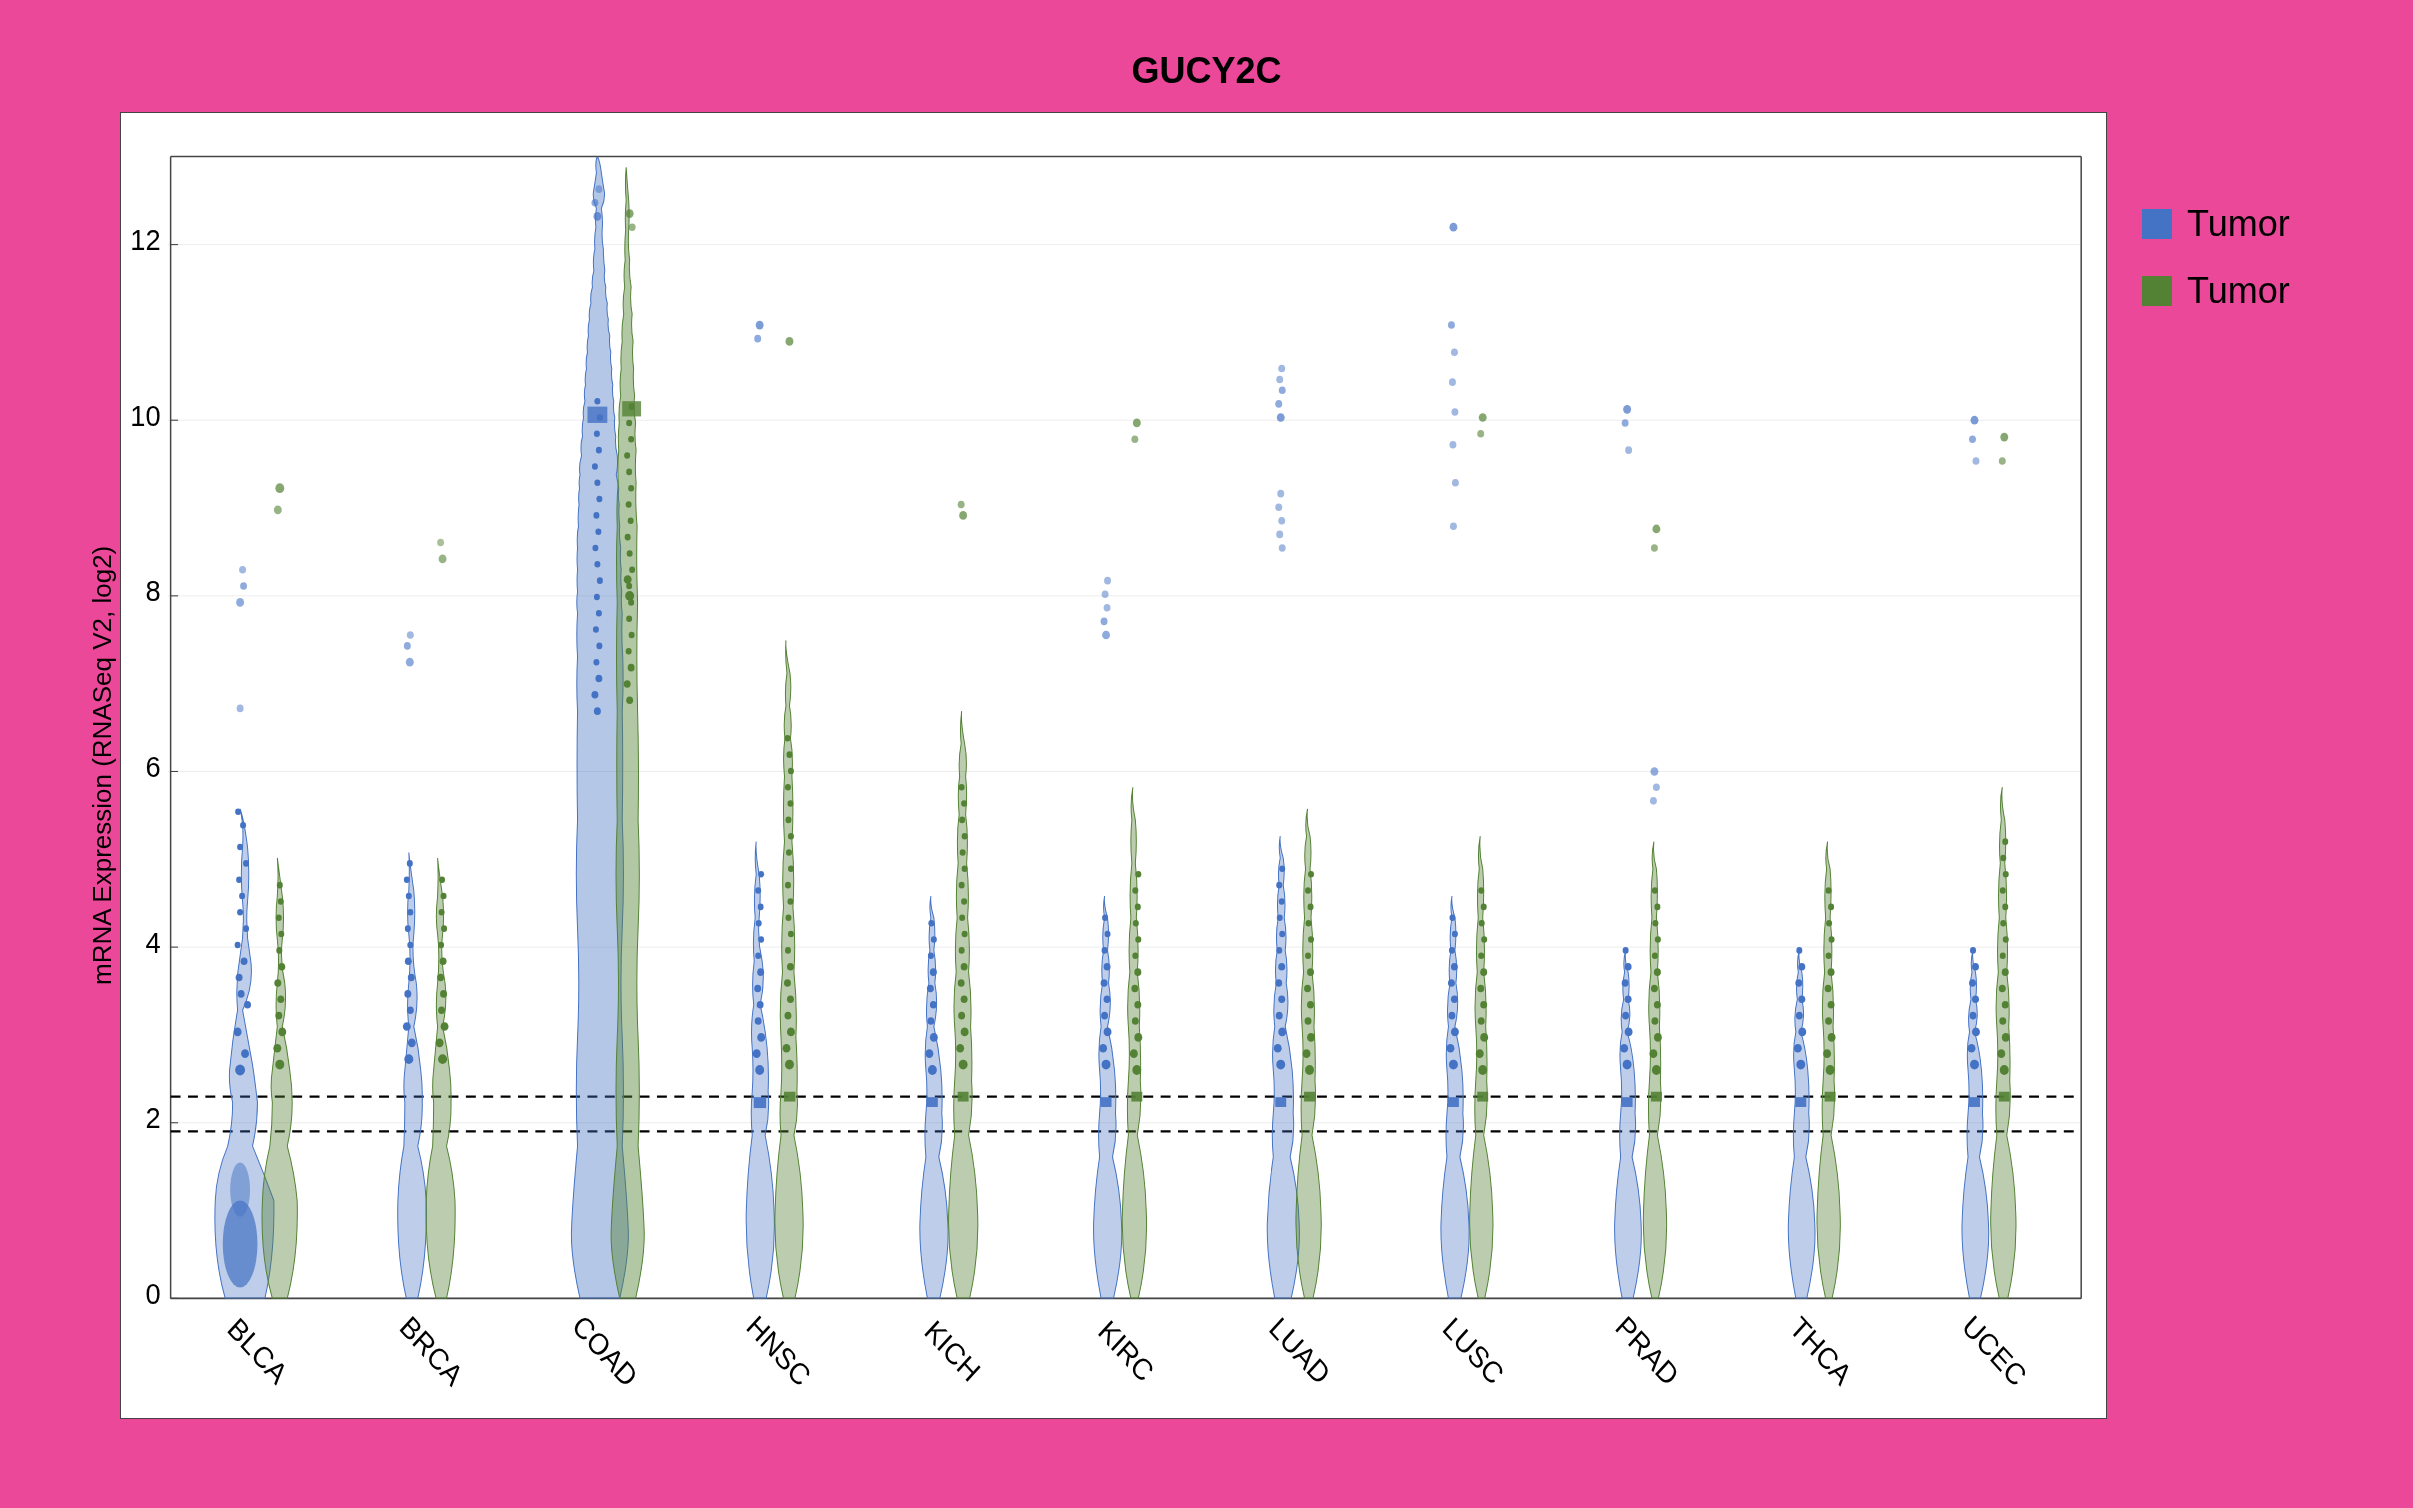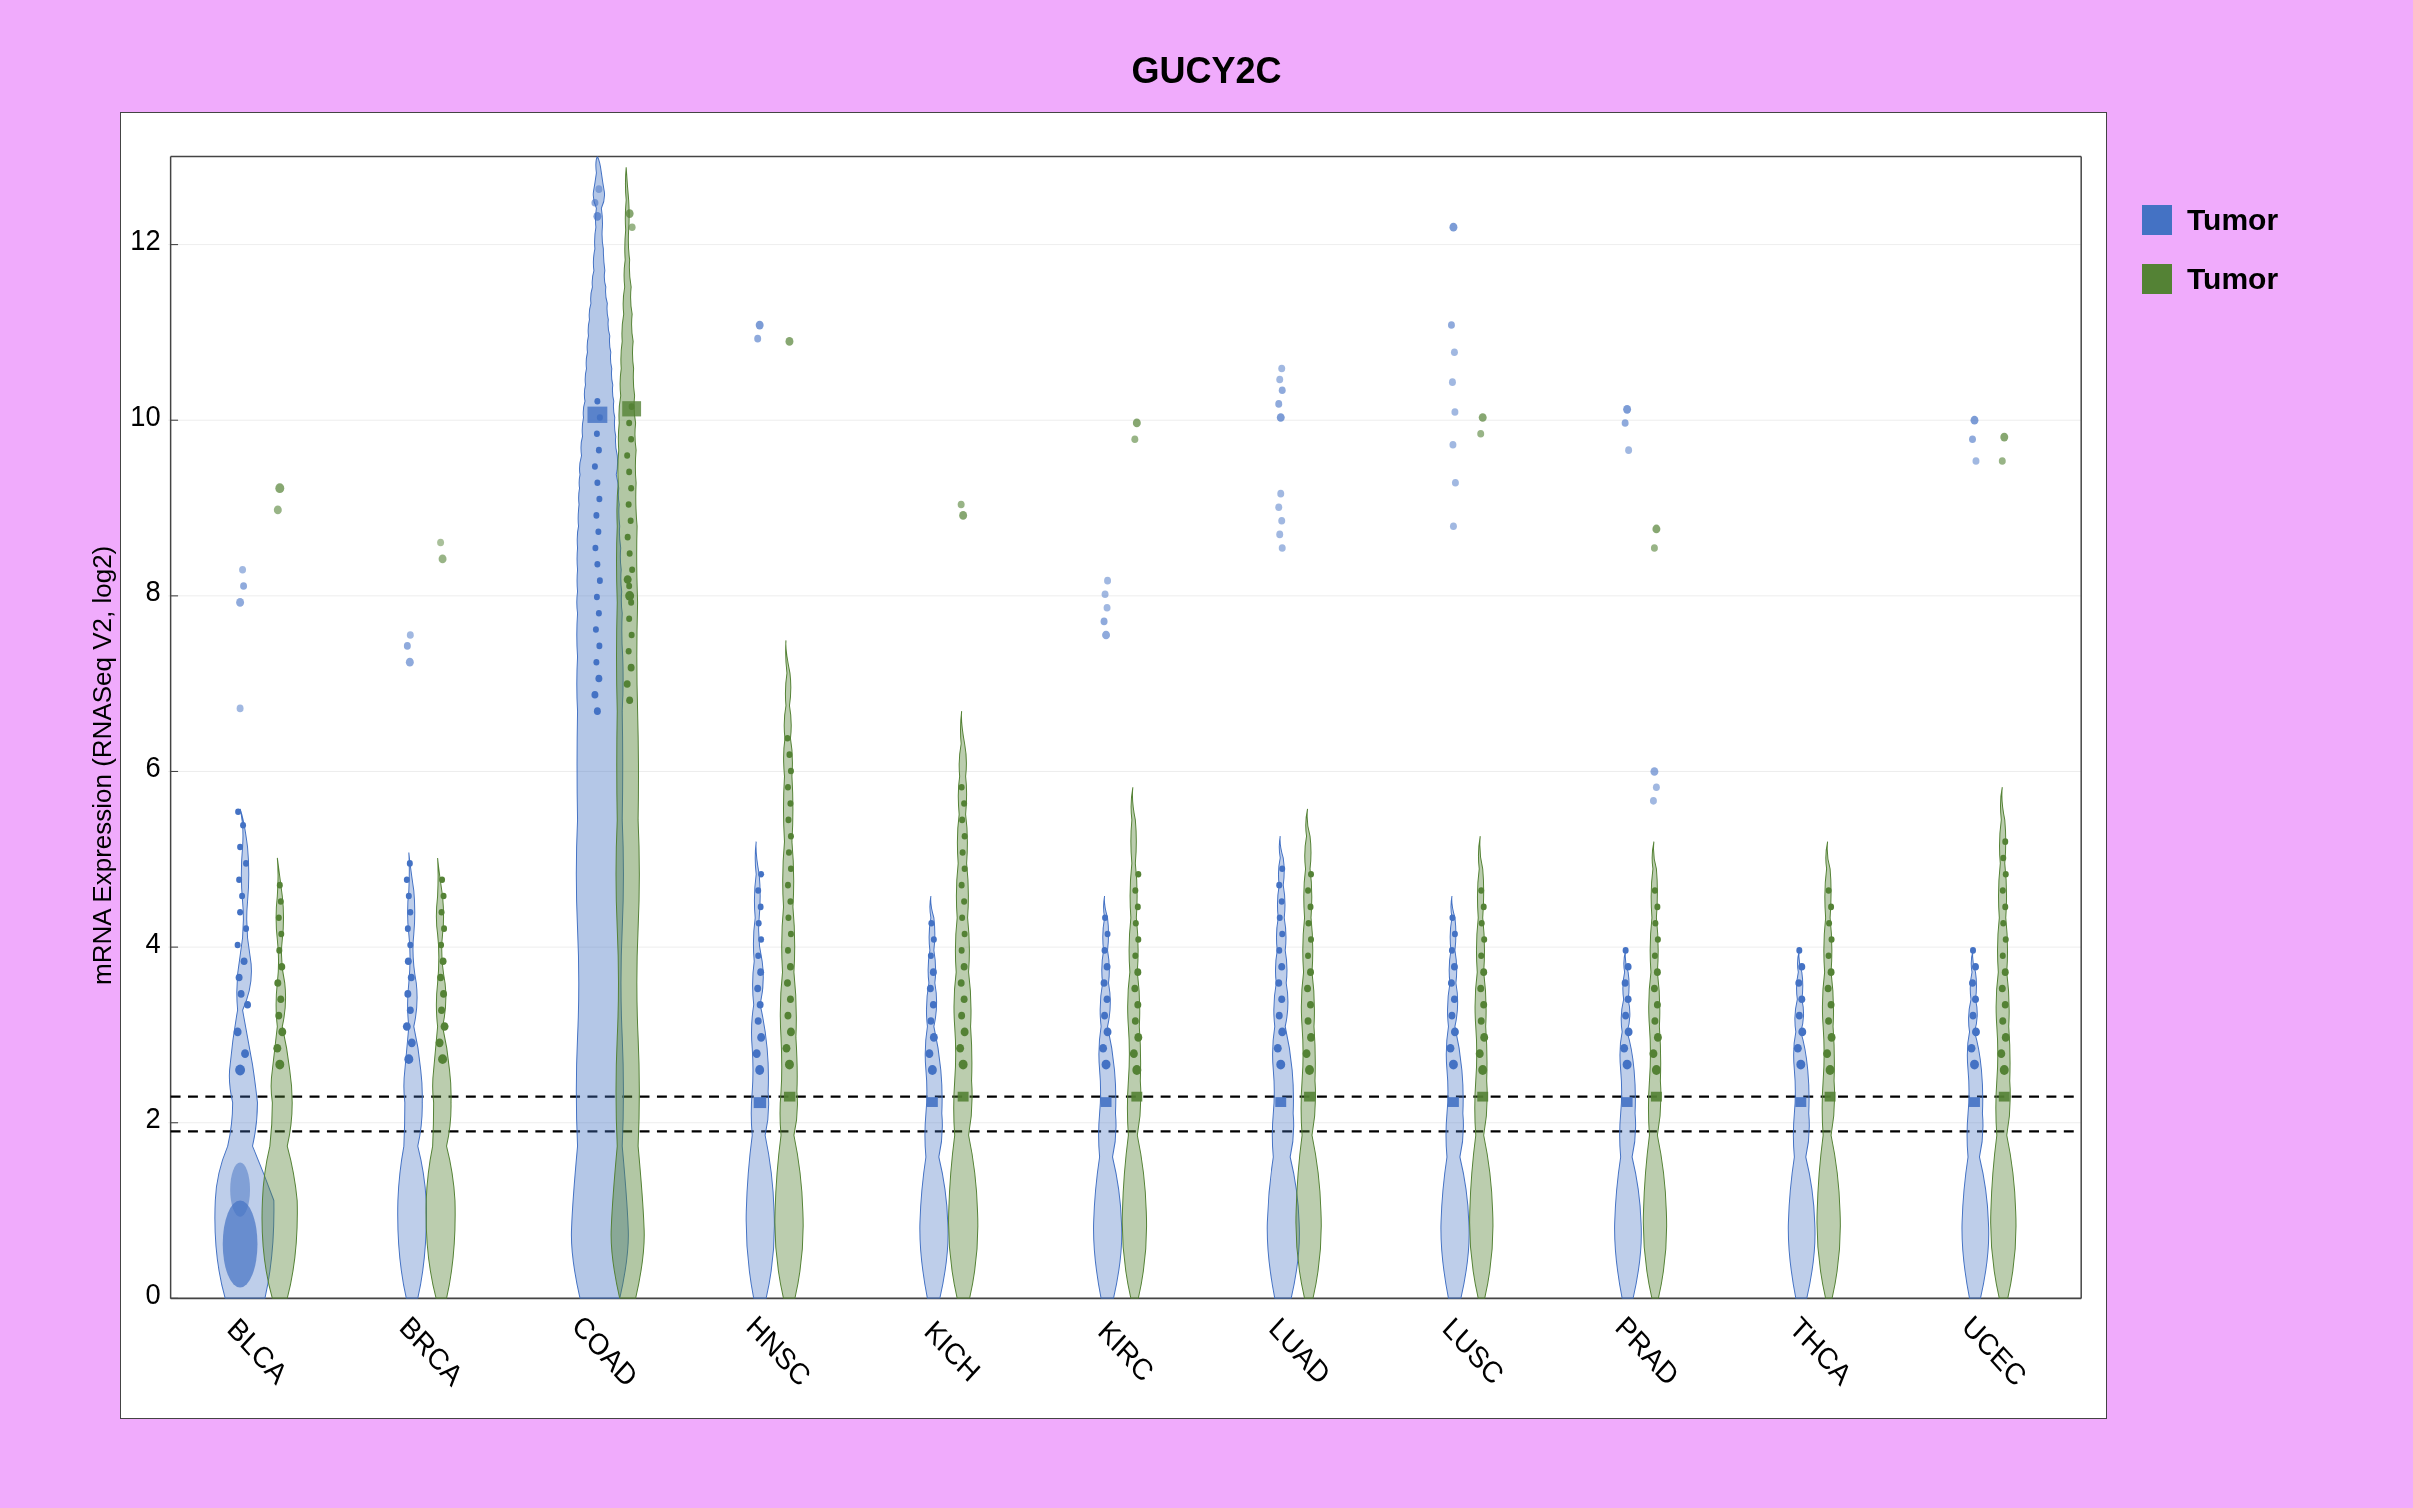--- a/index.html
+++ b/index.html
@@ -7,21 +7,21 @@
       background: #ffffff;
       font-family: Arial, sans-serif;
       width: 2413px;
       height: 1508px;
       overflow: hidden;
     }
     .chart-container {
       position: relative;
       width: 2413px;
       height: 1508px;
-      background: #f0abfc;
+      background: #ec4899;
       display: flex;
       align-items: center;
       justify-content: center;
     }
     .chart-wrapper {
       position: relative;
       width: 2263px;
       height: 1408px;
     }
     .chart-title {
@@ -75,23 +75,22 @@
       align-items: center;
       margin-bottom: 25px;
     }
     .legend-box {
       width: 30px;
       height: 30px;
       margin-right: 15px;
       flex-shrink: 0;
     }
     .legend-label {
-      font-size: 30px;
+      font-size: 36px;
       color: #000000;
-      font-weight: bold;
     }
     svg.main-plot {
       width: 100%;
       height: 100%;
     }
   </style>
 </head>
 <body>
 
 <div class="chart-container">

